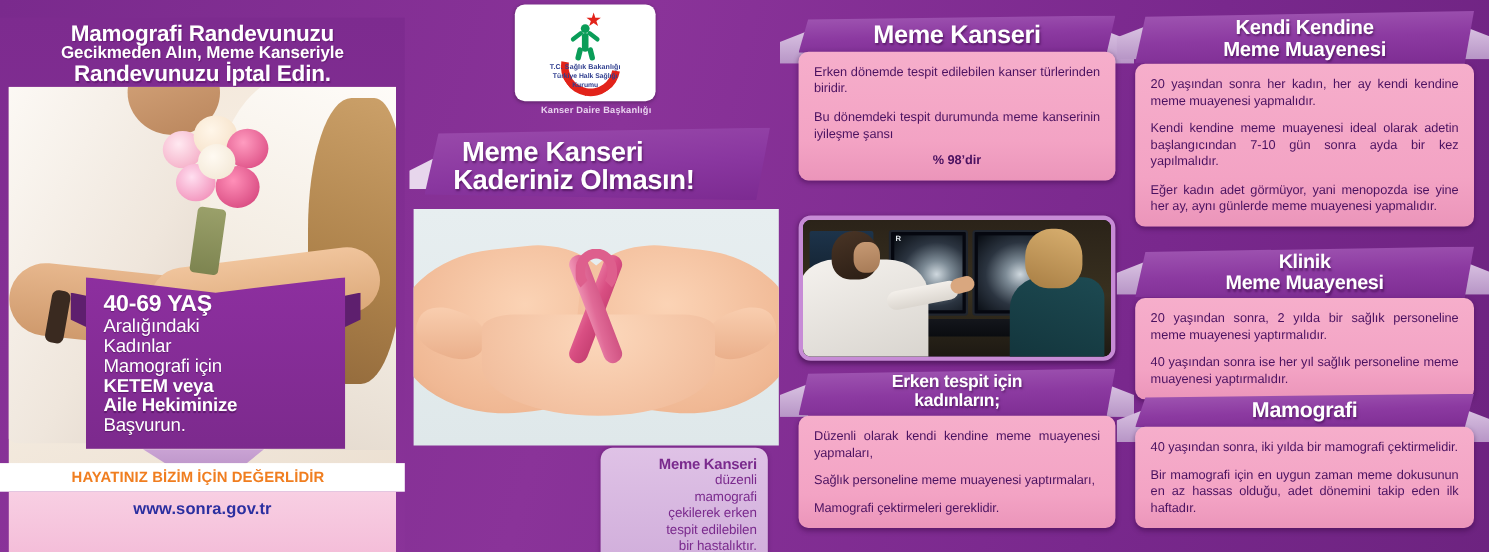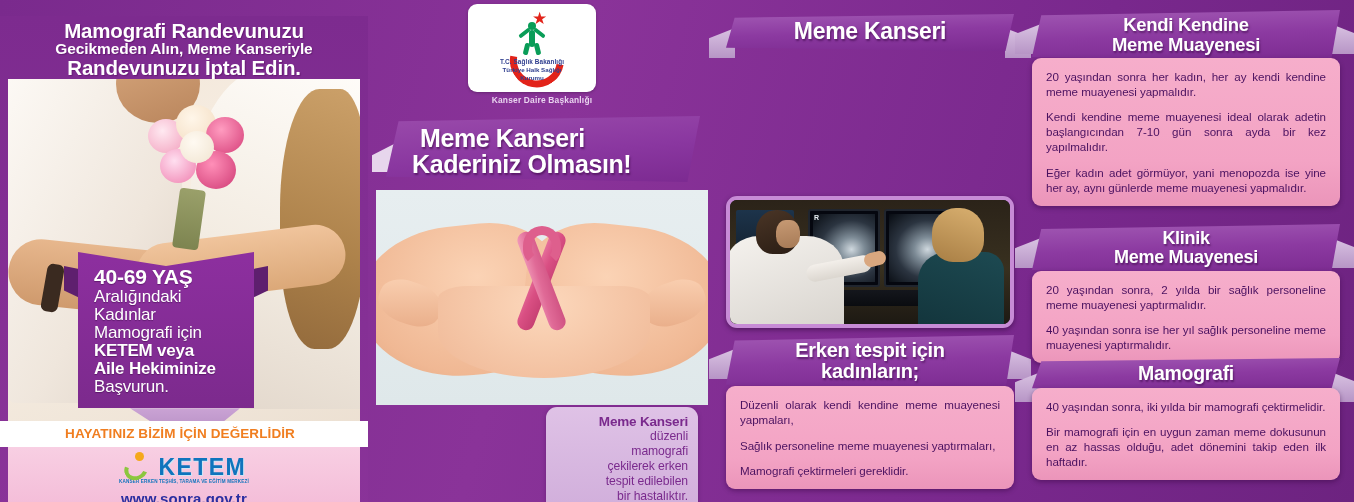--- a/index.html
+++ b/index.html
@@ -40,21 +40,21 @@
      background:linear-gradient(180deg,#e7b78d,#cf9a6d); border-radius:40px; transform:rotate(6deg); }
   .lp-photo .armF { position:absolute; left:128px; top:155px; width:210px; height:60px;
      background:linear-gradient(180deg,#f0c49c,#dba878); border-radius:40px; transform:rotate(-7deg); }
   .lp-photo .band { position:absolute; left:36px; top:185px; width:17px; height:48px;
      background:#3a2a20; border-radius:6px; transform:rotate(10deg); }
   .lp-photo .bouquet { position:absolute; left:132px; top:22px; width:118px; height:106px; }
   .lp-photo .fl { position:absolute; border-radius:50%; }
   .lp-photo .stems { position:absolute; left:168px; top:110px; width:26px; height:60px;
      background:linear-gradient(180deg,#9aa06a,#7d8450); border-radius:4px; transform:rotate(8deg); }
 
-  .lp-banner { position:absolute; left:78px; top:236px; width:176px; }
+  .lp-banner { position:absolute; left:78px; top:236px; width:236px; }
   .lp-banner .fold-l { position:absolute; left:-14px; top:14px; width:20px; height:34px;
      background:#5e1f6e; clip-path:polygon(0 0,100% 12%,100% 100%,0 72%); }
   .lp-banner .fold-r { position:absolute; right:-14px; top:14px; width:20px; height:34px;
      background:#5e1f6e; clip-path:polygon(0 12%,100% 0,100% 72%,0 100%); }
   .lp-banner .body { position:relative; background:linear-gradient(180deg,#8d2f9f,#7c2a8d);
      padding:14px 12px 12px 16px; clip-path:polygon(0 0,50% 9%,100% 0,100% 100%,0 100%); }
   .lp-banner .tail { position:absolute; left:52px; top:100%; width:110px; height:34px;
      background:linear-gradient(180deg,#caa3d4,#b088c0);
      clip-path:polygon(0 0,100% 0,62% 100%,30% 62%); }
   .lpb-line { color:#fff; line-height:1.06; letter-spacing:-.2px;
@@ -186,21 +186,21 @@
   .card p { color:#4a1160; font-size:11.6px; line-height:1.3; text-align:justify;
      letter-spacing:-.05px; }
   .card p + p { margin-top:10px; }
   .pct { text-align:center !important; font-size:21px; font-weight:bold;
      color:#8b2a9b; margin-top:9px !important; letter-spacing:-.3px; }
 
   
   .c-meme { left:726px; top:14px; width:288px; }
   .c-meme .hdr-txt { font-size:23px; }
   .c-erken { left:726px; top:335px; width:288px; }
-  .c-erken .hdr-txt { font-size:20px; }
+  .c-erken .hdr-txt { font-size:16px; }
   
   .c-kendi { left:1032px; top:10px; width:308px; }
   .c-kendi .hdr-txt { font-size:18.5px; }
   .c-klinik { left:1032px; top:224px; width:308px; }
   .c-klinik .hdr-txt { font-size:18px; }
   .c-mamo { left:1032px; top:358px; width:308px; }
   .c-mamo .hdr-txt { font-size:19.5px; }
 
   .doc-photo { position:absolute; left:726px; top:196px; width:288px; height:132px;
      border:4px solid #c78bd6; border-radius:11px; overflow:hidden;
@@ -281,27 +281,20 @@
         <div class="lpb-line lpb-reg">Başvurun.</div>
       </div>
       <div class="tail"></div>
     </div>
 
     <div class="lp-white"></div>
     <div class="lp-orange">HAYATINIZ BİZİM İÇİN DEĞERLİDİR</div>
 
     <div class="lp-foot">
       <div class="ketem-wrap">
-        <div class="ketem-logo">
-          <span class="ketem-mark">
-            <span class="dot"></span><span class="swoosh"></span>
-          </span>
-          <span class="ketem-text">KETEM</span>
-          <div class="ketem-sub">KANSER ERKEN TEŞHİS, TARAMA VE EĞİTİM MERKEZİ</div>
-        </div>
         <div class="ketem-url">www.sonra.gov.tr</div>
       </div>
     </div>
   </div>
 
   <div class="center-panel">
 
     <div class="mh-card">
       <div class="mh-crest">
         <div class="crescent"></div>
@@ -355,20 +348,25 @@
   </div>
 
   <div class="card c-meme">
     <div class="hdr">
       <div class="wing-l"></div>
       <div class="wing-r"></div>
       <div class="hdr-plate">
         <div class="hdr-txt">Meme Kanseri</div>
       </div>
     </div>
+    <div class="bdy">
+      <p>Erken dönemde tespit edilebilen kanser türlerinden biridir.</p>
+      <p>Bu dönemdeki tespit durumunda meme kanserinin iyileşme şansı</p>
+      <p class="pct">% 98’dir</p>
+    </div>
   </div>
 
   <div class="doc-photo">
     <div class="room"></div>
     <div class="screenL"></div>
     <div class="mon m1">
         <div class="xray"></div>
         <div class="xlbl" style="left:4px;">R</div>
       </div>
     <div class="mon m2">

